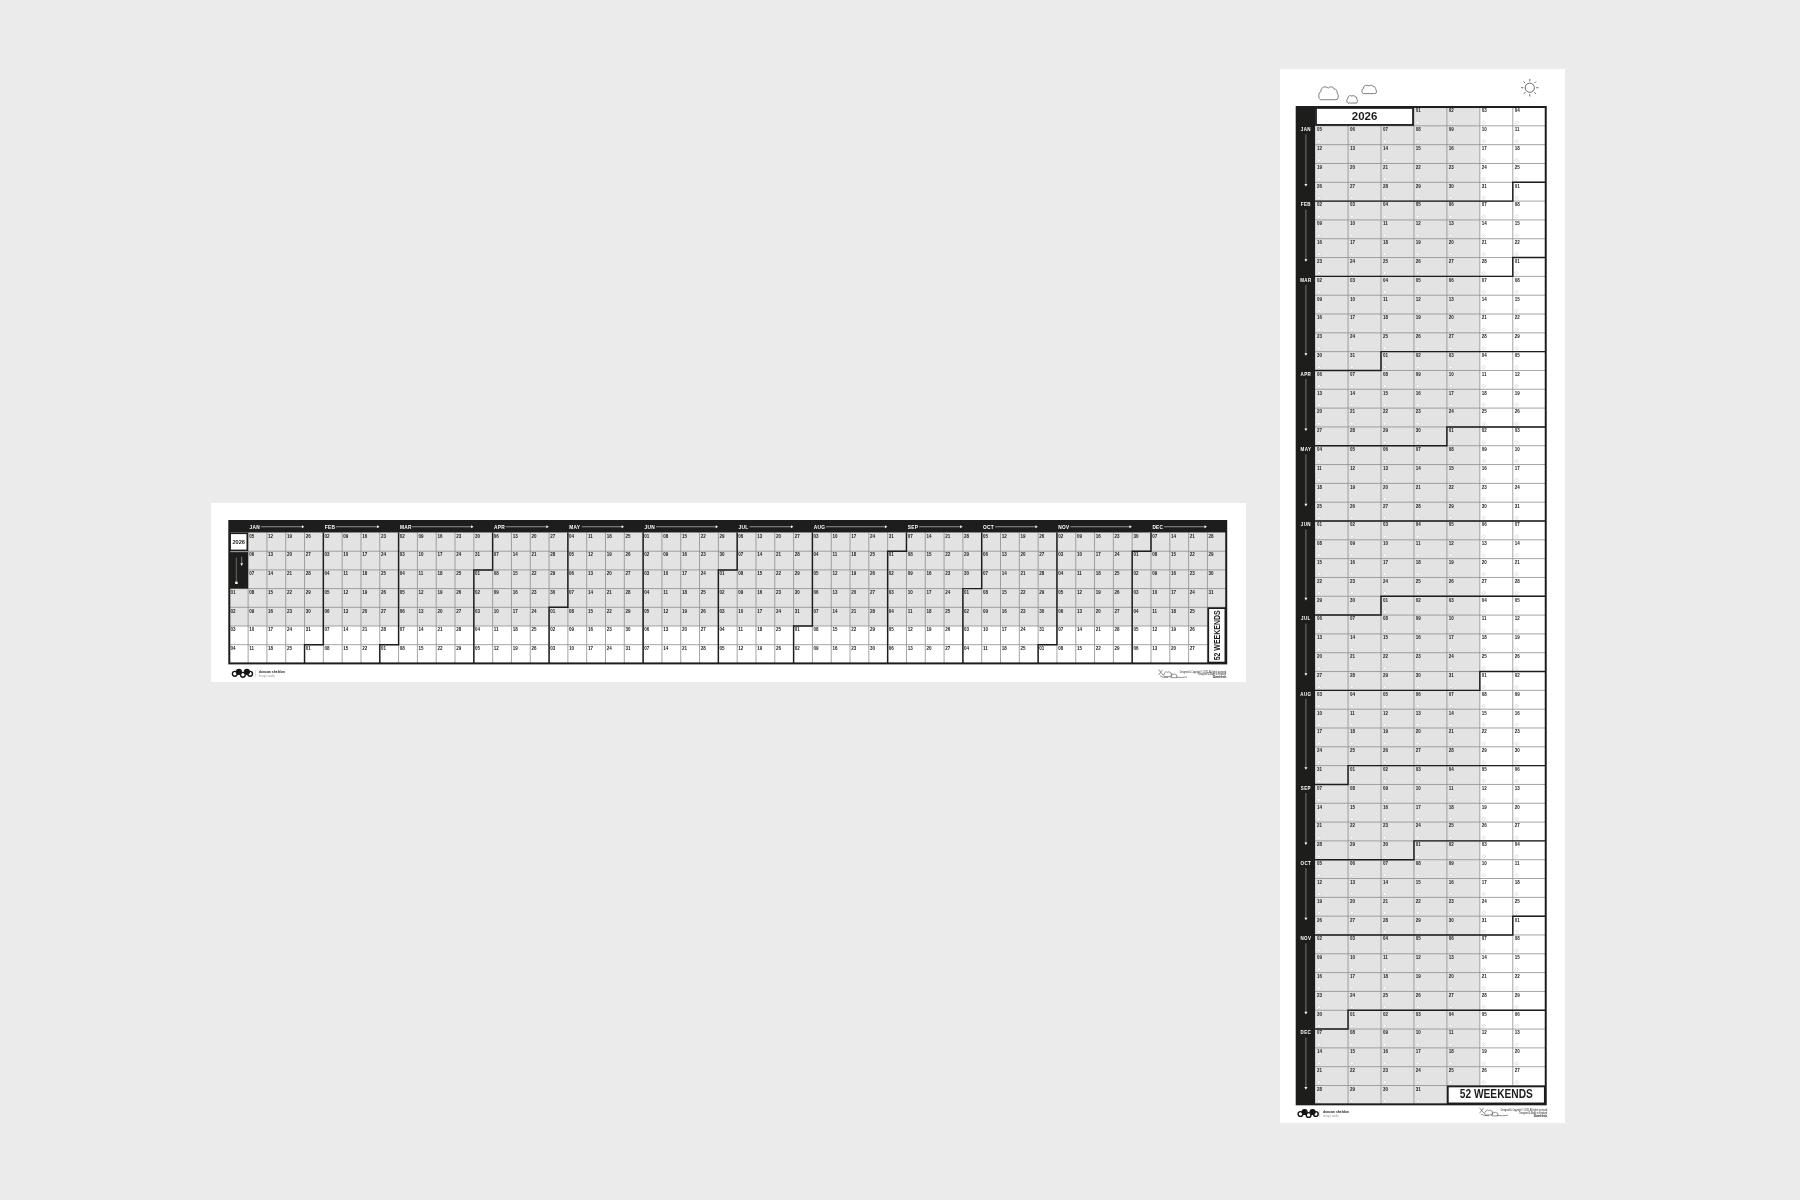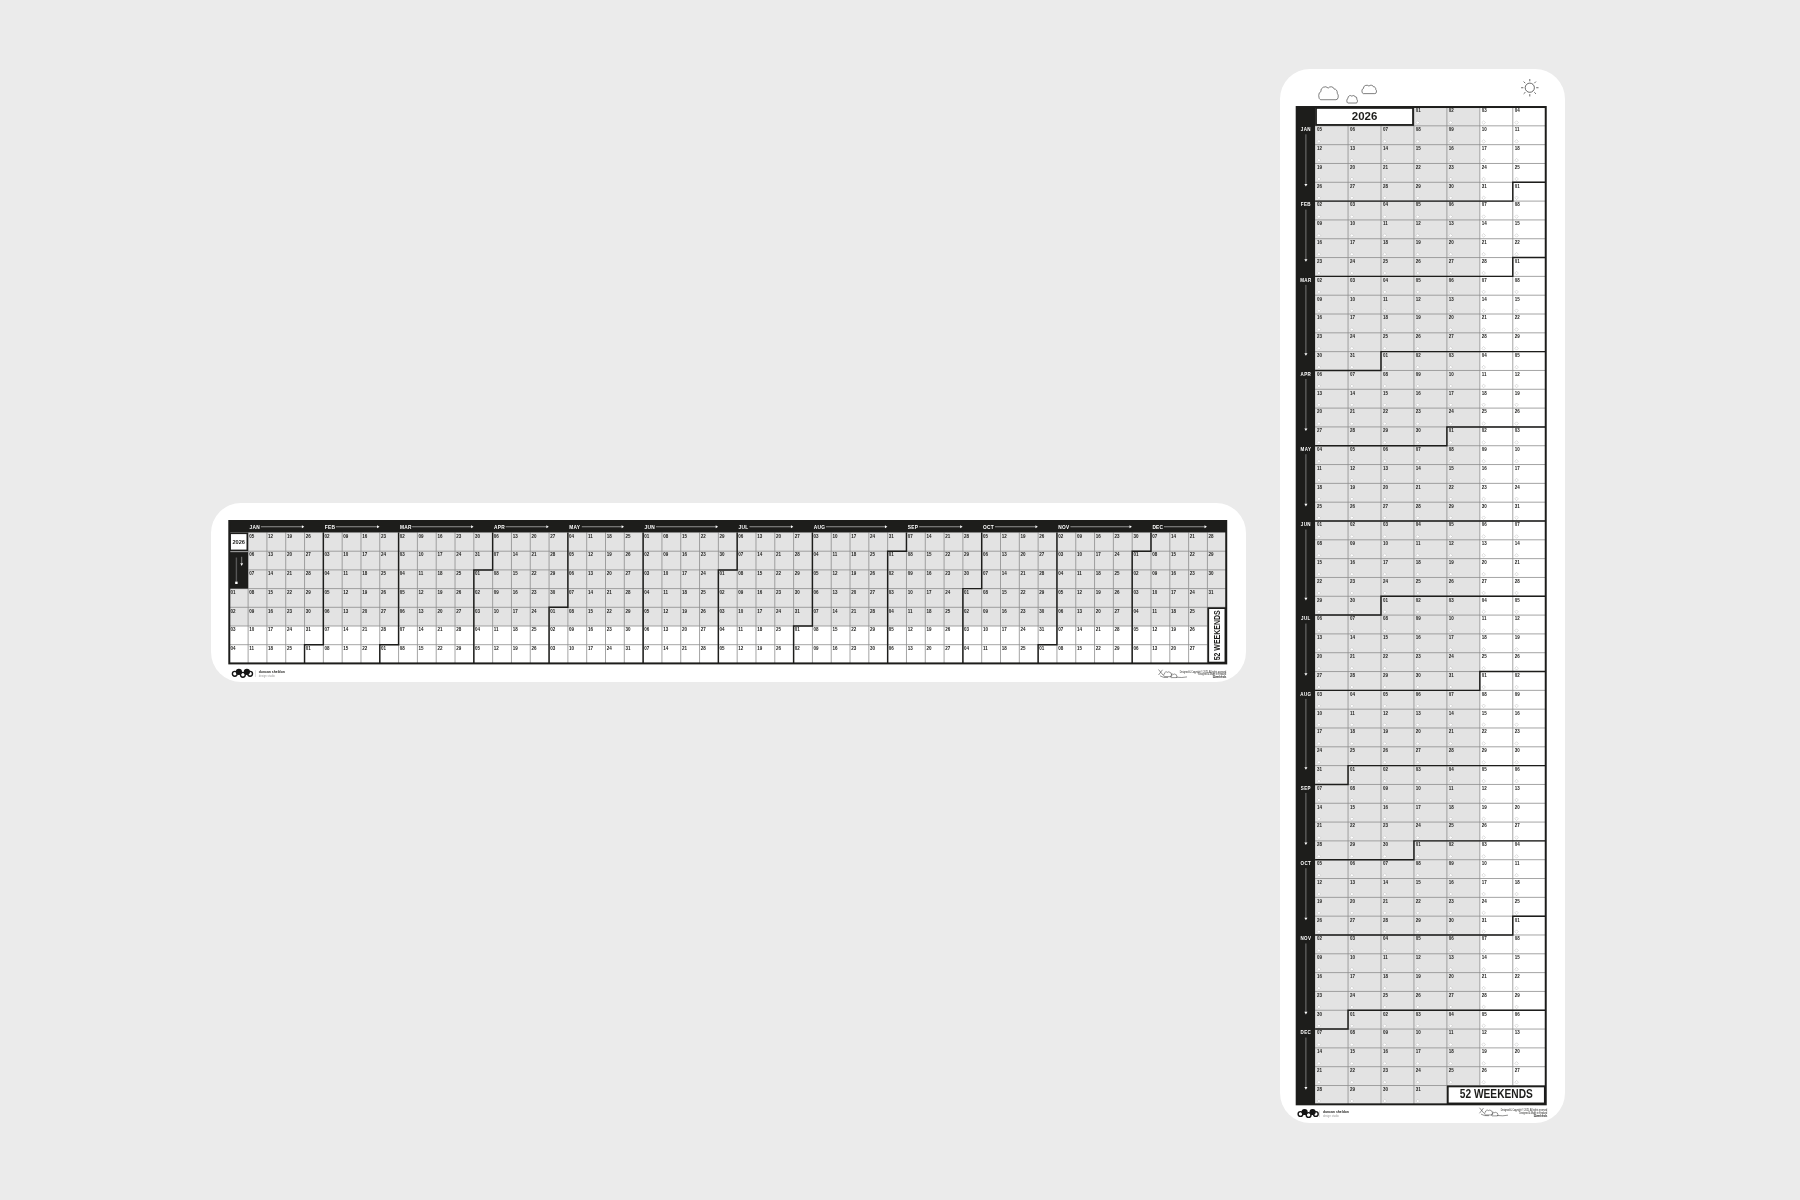--- a/index.html
+++ b/index.html
@@ -1,15 +1,15 @@
 <!DOCTYPE html>
 <html><head><meta charset="utf-8"><style>
 html,body{margin:0;padding:0;}
 body{width:1800px;height:1200px;background:#ebebeb;font-family:"Liberation Sans",sans-serif;position:relative;overflow:hidden;}
-.poster{position:absolute;background:#fff;border-radius:30px;}
+.poster{position:absolute;background:#fff;}
 text{font-family:"Liberation Sans",sans-serif;}
 svg{display:block;}
 </style></head><body>
 
 <div class="poster" style="left:211px;top:503px;width:1034.5px;height:178.5px;">
 <svg width="1034.5" height="178.5" viewBox="0 0 1034.5 178.5" fill="#1d1d1b">
 
 <rect x="18.3" y="29.5" width="996.93" height="93.5" fill="#e3e3e3"></rect>
 
 <rect x="18.3" y="123" width="996.93" height="37.4" fill="#fff"></rect>

